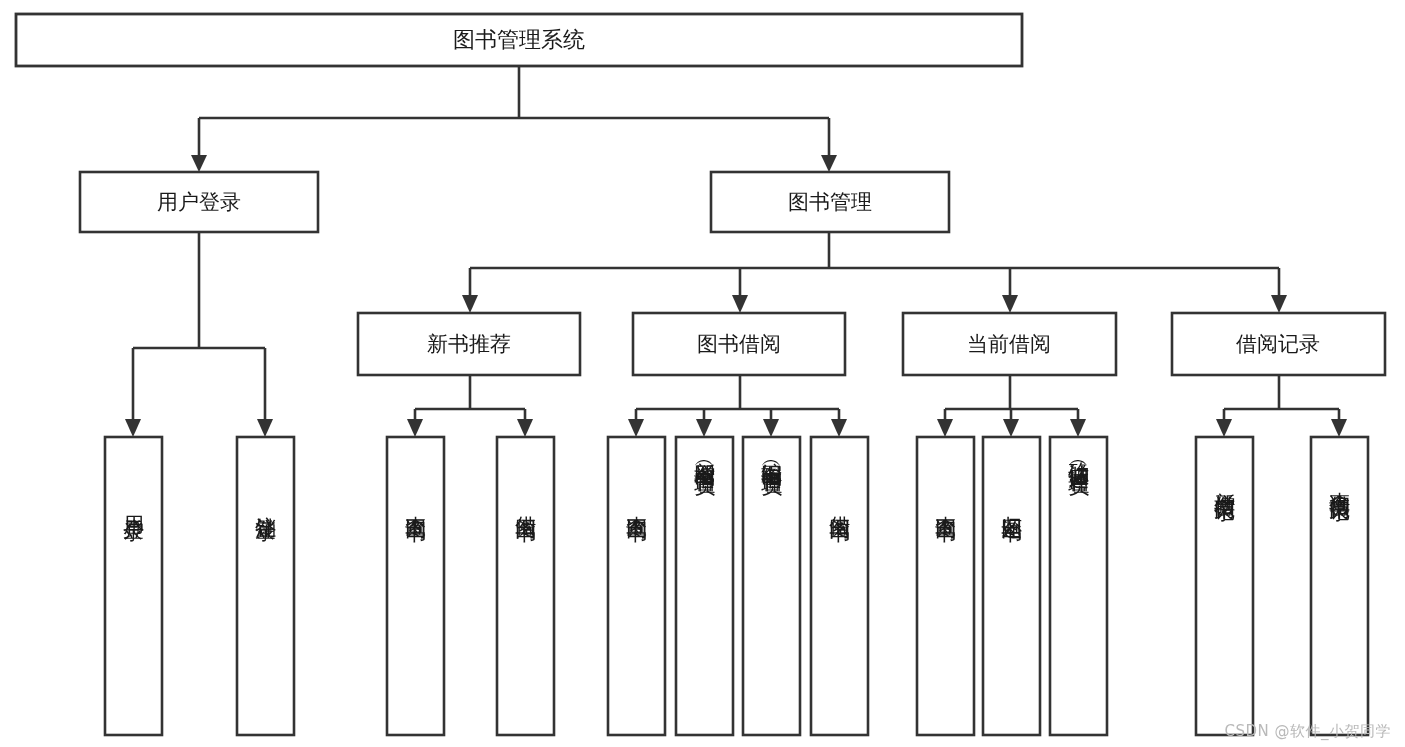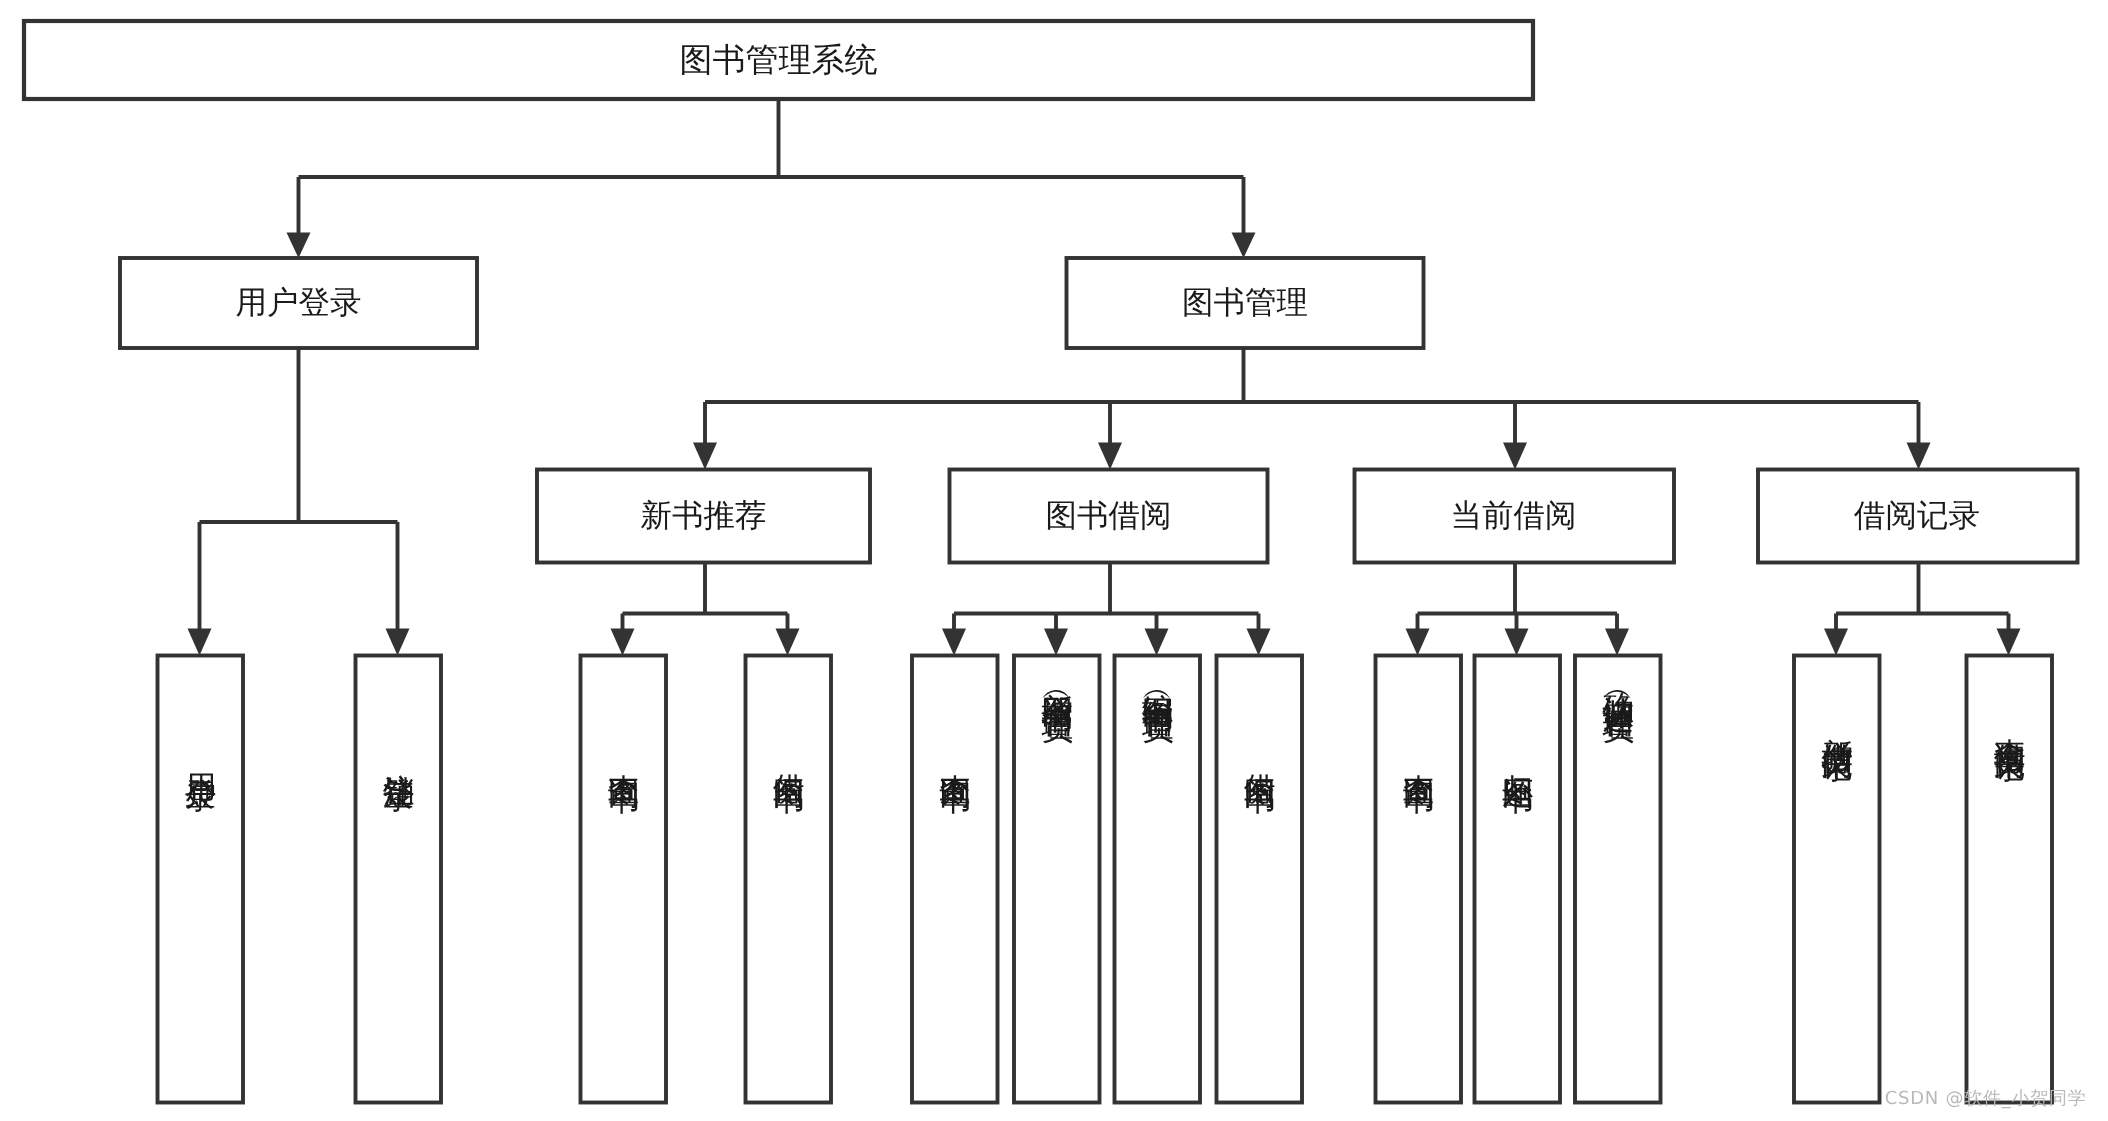--- a/index.html
+++ b/index.html
@@ -71,21 +71,21 @@
     line-height: 1.08;
     letter-spacing: 2px;
     color: #1a1a1a;
     white-space: nowrap;
   }
   .watermark {
     position: absolute;
     right: 14px;
     bottom: 6px;
     font-family: "DejaVu Sans", "Liberation Sans", sans-serif;
-    font-size: 12px;
+    font-size: 15px;
     color: #b9b9b9;
     letter-spacing: 0.5px;
     user-select: none;
   }
 </style>
 </head>
 <body>
 
 <div id="diagram-root">
 

